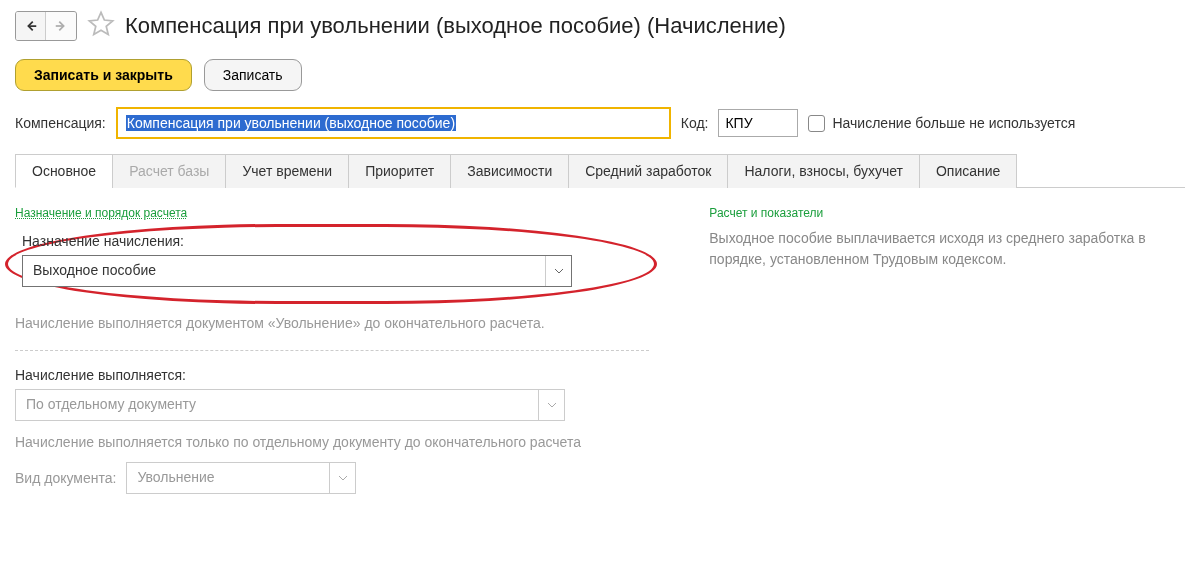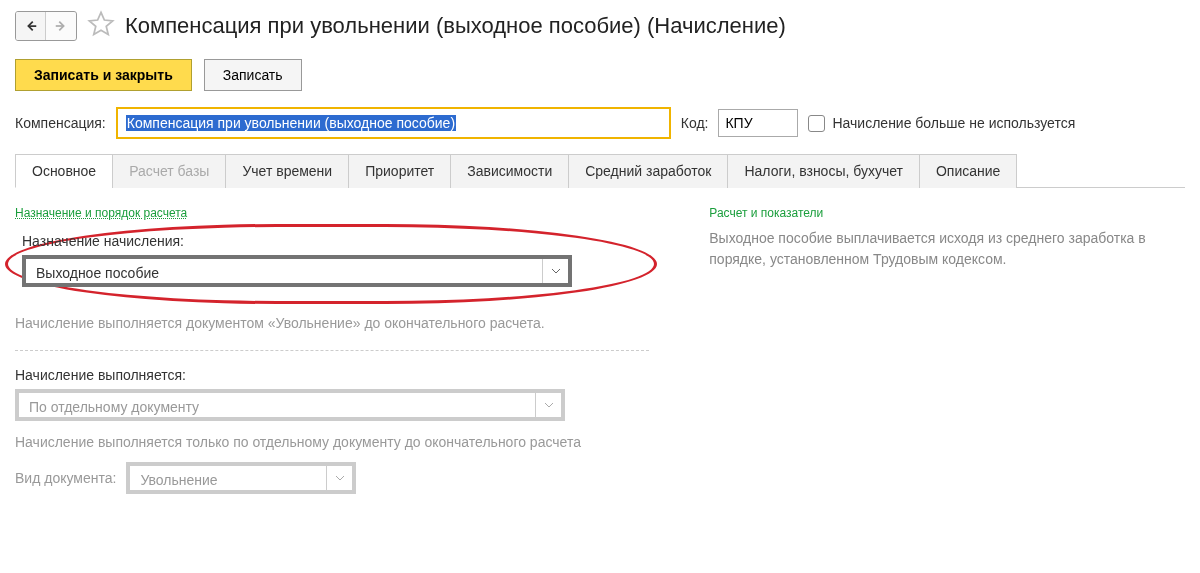--- a/index.html
+++ b/index.html
@@ -37,21 +37,21 @@
     .page-title { font-size: 22px; font-weight: normal; color: #222; }
     .toolbar {
       display: flex;
       gap: 12px;
       margin-bottom: 16px;
     }
     .btn {
       padding: 7px 18px;
       border: 1px solid #999;
       background: #f5f5f5;
-      border-radius: 0;
+      border-radius: 9px;
       font-size: 14px;
       cursor: pointer;
     }
     .btn-primary {
       background: #ffdb4d;
       border: 1px solid #b0a030;
       font-weight: bold;
     }
     .field-row {
       display: flex;
@@ -122,21 +122,21 @@
     .highlight-oval {
       border: 3px solid #d4232c;
       border-radius: 50% / 60%;
       padding: 6px 14px 14px 14px;
       margin: -4px -8px 10px -10px;
       position: relative;
     }
     .sub-label { color: #333; margin-bottom: 6px; }
     .select-field {
       display: flex;
-      border: 4px solid #737373;
+      border: 1px solid #737373;
       background: #fff;
       height: 32px;
       align-items: stretch;
     }
     .select-field .select-value {
       flex: 1;
       padding: 6px 10px;
       color: #333;
     }
     .select-field .select-arrow {

